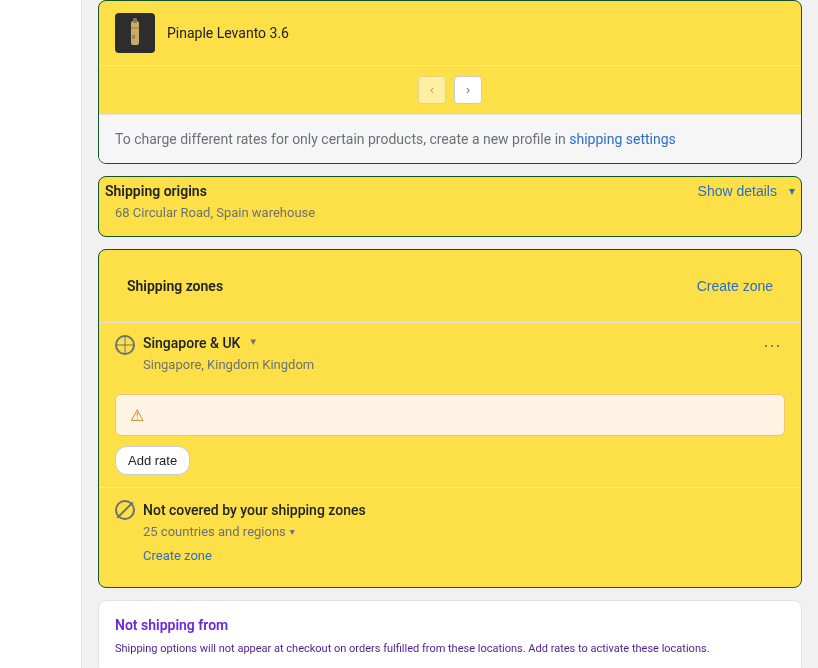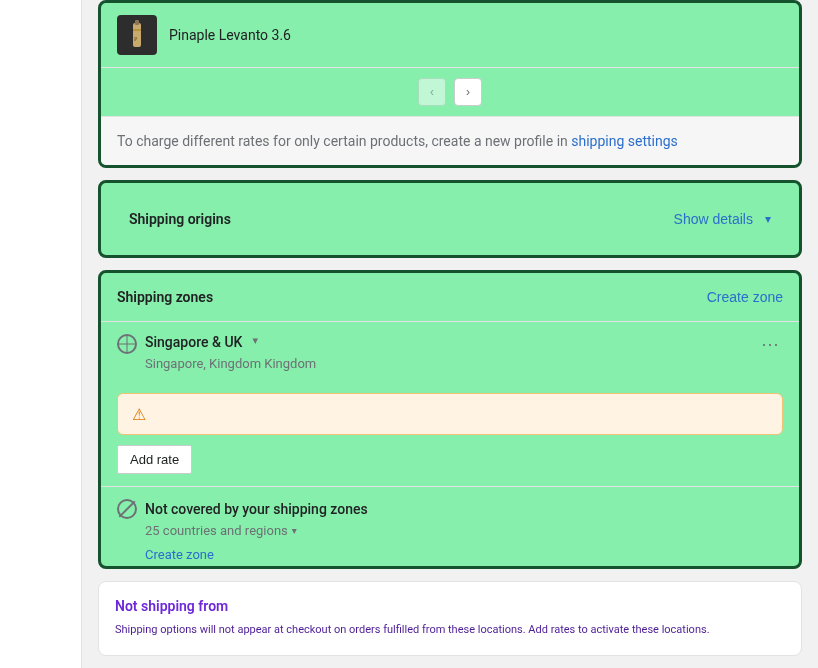--- a/index.html
+++ b/index.html
@@ -29,22 +29,22 @@
       margin-left: 82px;
       padding: 0 16px;
       display: flex;
       flex-direction: column;
       gap: 12px;
       padding-top: 0;
     }
 
     
     .card {
-      background: #86efac;
-      border: 3px solid #14532d;
+      background: #fde047;
+      border: 1px solid #14532d;
       border-radius: 8px;
       overflow: hidden;
     }
 
     
     .product-row {
       display: flex;
       align-items: center;
       padding: 12px 16px;
       gap: 12px;
@@ -107,21 +107,21 @@
     .settings-note a {
       color: #2c6ecb;
       text-decoration: none;
     }
 
     
     .section-header {
       display: flex;
       align-items: flex-start;
       justify-content: space-between;
-      padding: 28px;
+      padding: 6px;
     }
     .section-title {
       font-size: 14px;
       font-weight: 600;
       color: #202223;
     }
     .show-details-btn {
       display: flex;
       align-items: center;
       gap: 12px;
@@ -139,21 +139,21 @@
       padding: 0 16px 16px;
       font-size: 13px;
       color: #6d7175;
     }
 
     
     .zones-header {
       display: flex;
       align-items: center;
       justify-content: space-between;
-      padding: 16px;
+      padding: 28px;
     }
     .create-zone-btn {
       background: none;
       border: none;
       color: #2c6ecb;
       font-size: 14px;
       cursor: pointer;
       padding: 0;
     }
     .zone-row {
@@ -242,30 +242,30 @@
       flex-shrink: 0;
       margin-top: 1px;
     }
     .add-rate-btn {
       margin: 0 16px 12px;
       display: inline-flex;
       align-items: center;
       padding: 6px 12px;
       background: #fff;
       border: 1px solid #c9cccf;
-      border-radius: 2px;
+      border-radius: 12px;
       font-size: 13px;
       color: #202223;
       cursor: pointer;
     }
 
     
     .not-covered-zone {
       border-top: 1px solid #e3e3e3;
-      padding: 12px 16px 4px;
+      padding: 12px 16px 24px;
     }
     .not-covered-top {
       display: flex;
       align-items: center;
       gap: 8px;
     }
     .no-ship-icon {
       width: 20px;
       height: 20px;
       border: 2px solid #6d7175;
@@ -369,20 +369,21 @@
     </div>
 
     <div class="card">
       <div class="section-header">
         <span class="section-title">Shipping origins</span>
         <button class="show-details-btn">
           <span>Show details</span>
           <span class="chevron">▾</span>
         </button>
       </div>
+      <div class="section-subtitle">68 Circular Road, Spain warehouse</div>
     </div>
 
     <div class="card">
       <div class="zones-header">
         <span class="section-title">Shipping zones</span>
         <button class="create-zone-btn">Create zone</button>
       </div>
 
       
       <div class="zone-row">

